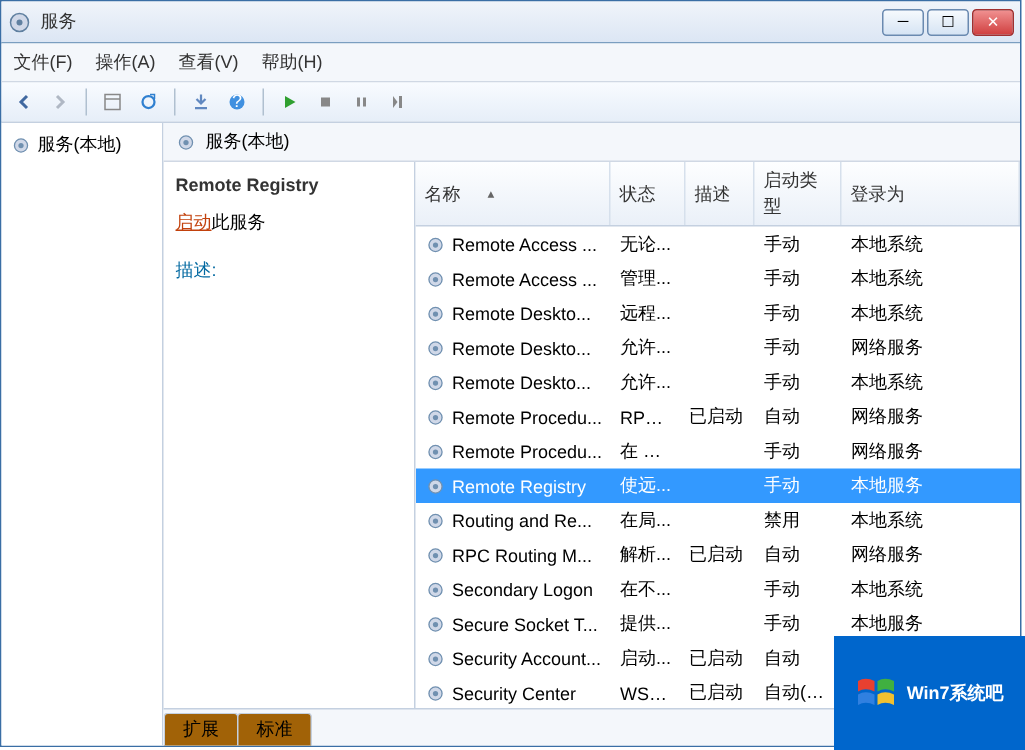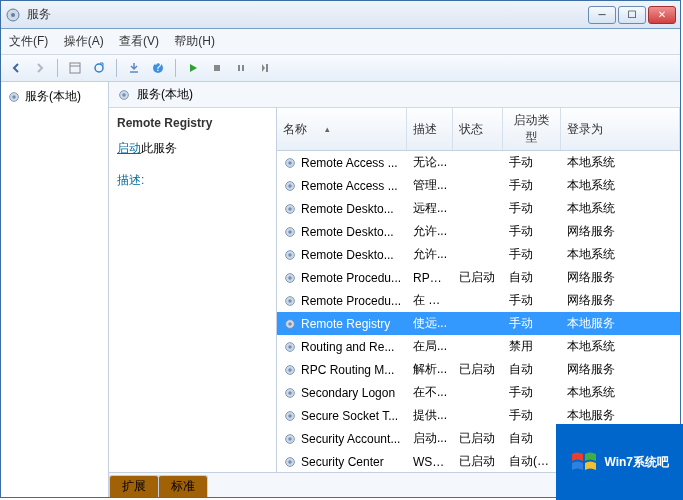--- a/index.html
+++ b/index.html
@@ -17,24 +17,24 @@
 .tbtn { width: 22px; height: 22px; display: flex; align-items: center; justify-content: center; cursor: pointer; border-radius: 2px; }
 .tsep { width: 1px; height: 18px; background: #b0c0d0; margin: 0 4px; }
 .main { flex: 1; display: flex; min-height: 0; }
 .leftpane { width: 108px; border-right: 1px solid #c4d0e0; padding: 4px; background: #fff; }
 .treeitem { display: flex; align-items: center; gap: 4px; padding: 2px; cursor: pointer; }
 .rightpane { flex: 1; display: flex; flex-direction: column; min-width: 0; }
 .rtop { background: #f4f7fb; padding: 4px 8px; border-bottom: 1px solid #d0d8e4; display: flex; align-items: center; gap: 6px; }
 .rbody { flex: 1; display: flex; min-height: 0; }
 .detailpane { width: 168px; padding: 8px; border-right: 1px solid #c4d0e0; }
 .detailtitle { font-weight: bold; margin-bottom: 10px; color: #333; }
-.detaillink { color: #0369a1; text-decoration: underline; cursor: pointer; display: inline; }
+.detaillink { color: #c2410c; text-decoration: underline; cursor: pointer; display: inline; }
 .detailsec { margin-top: 14px; color: #0369a1; line-height: 1.5; }
 .listpane { flex: 1; display: flex; flex-direction: column; min-width: 0; overflow: hidden; }
-.listheader { display: flex; background: linear-gradient(#fdfeff,#eaf0f8); border-bottom: 1px solid #c4d0e0; text-align: center; }
+.listheader { display: flex; background: linear-gradient(#fdfeff,#eaf0f8); border-bottom: 1px solid #c4d0e0; }
 .lh { padding: 4px 6px; border-right: 1px solid #d6e0ec; color: #333; cursor: pointer; display: flex; align-items: center; }
 .lh.name { width: 130px; }
 .lh.desc { width: 46px; }
 .lh.status { width: 50px; }
 .lh.startup { width: 58px; }
 .lh.logon { flex: 1; }
 .sortarrow { margin-left: 18px; font-size: 9px; color: #666; }
 .listrows { flex: 1; overflow-y: auto; }
 .row { display: flex; align-items: center; padding: 2px 0; cursor: pointer; }
 .row.selected { background: #3399ff; color: #fff; }
@@ -165,22 +165,22 @@
             <div>描述:</div>
           </div>
         </div>
 
         <div class="listpane">
           <div class="listheader">
             <div class="lh name">
                 <span>名称</span>
                 <span class="sortarrow">▴</span>
               </div>
+            <div class="lh status">状态</div>
             <div class="lh desc">描述</div>
-            <div class="lh status">状态</div>
             <div class="lh startup">启动类型</div>
             <div class="lh logon">登录为</div>
           </div>
           <div class="listrows" id="listrows">
               <div class="row">
                 <div class="rcell name">
                   <svg class="gearicon" viewBox="0 0 16 16">
                     <circle cx="8" cy="8" r="5" fill="#d0d8e8" stroke="#7090b0"></circle>
                     <circle cx="8" cy="8" r="2" fill="#7090b0"></circle>
                   </svg>

